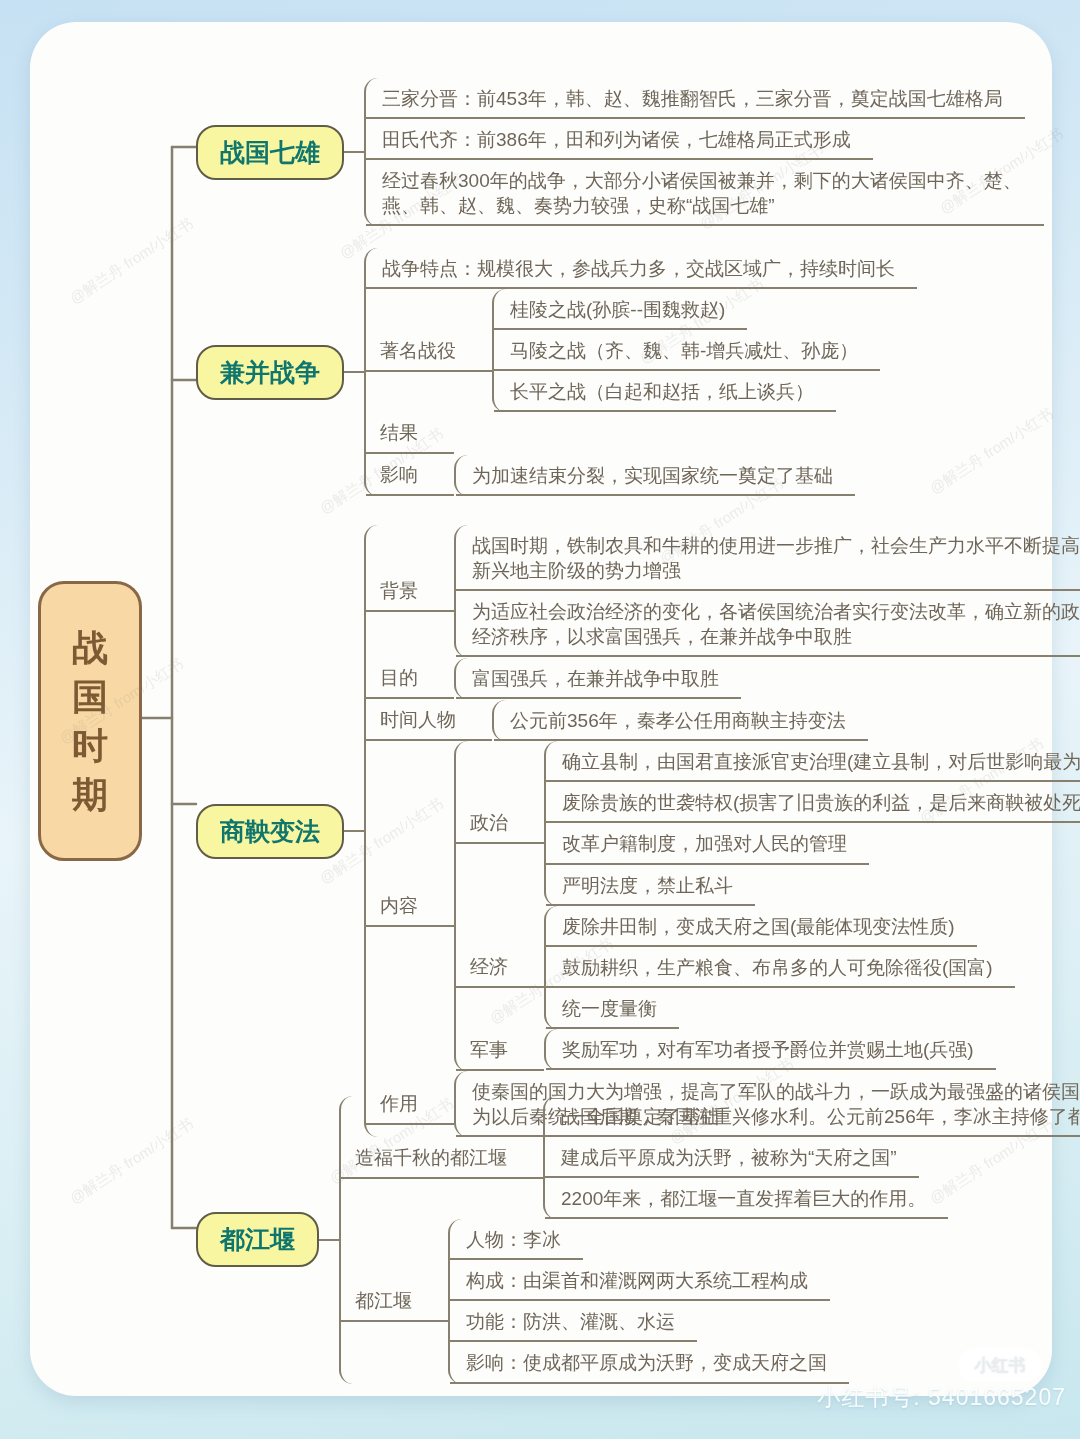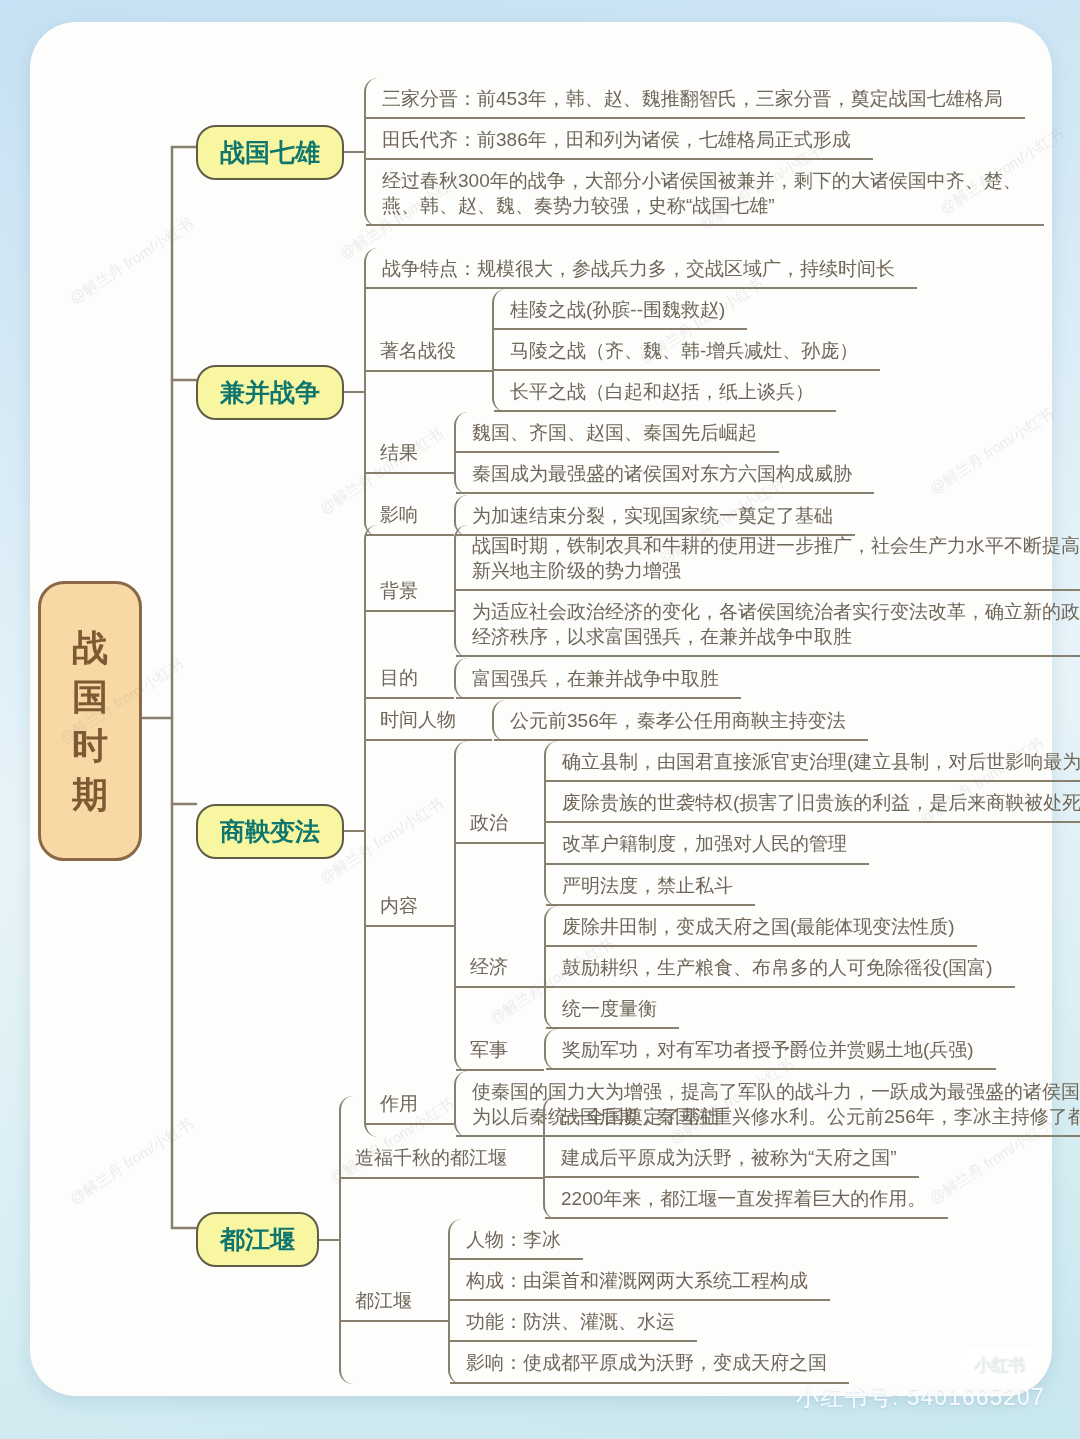--- a/index.html
+++ b/index.html
@@ -54,21 +54,21 @@
   .xhs-badge{
     position:absolute;left:958px;top:1348px;width:84px;height:34px;
     background:rgba(255,255,255,.92);border-radius:17px;
     display:flex;align-items:center;justify-content:center;
     color:#e9edee;font-size:17px;font-weight:bold;
     text-shadow:0 0 2px rgba(220,228,230,.9);
   }
   .xhs-id{
     position:absolute;left:796px;top:1382px;width:270px;
     color:rgba(255,255,255,.92);font-size:23px;letter-spacing:1px;
-    text-shadow:0 1px 2px rgba(160,200,215,.5);white-space:nowrap;
+    text-shadow:0 1px 2px rgba(160,200,215,.5);white-space:nowrap;text-align:right;
   }
 </style>
 </head>
 <body>
 
 <div class="card">
 
   <svg class="spine" width="1022" height="1374">
     <g stroke="#87806f" stroke-width="2.5" fill="none" stroke-linecap="round">
       <path d="M106,696 H142"></path>
@@ -104,24 +104,20 @@
         <div class="branch-row">
           <div class="subtopic-label">著名战役</div>
           <div class="children-group">
             <div class="topic-text">桂陵之战(孙膑--围魏救赵)</div>
             <div class="topic-text">马陵之战（齐、魏、韩-增兵减灶、孙庞）</div>
             <div class="topic-text">长平之战（白起和赵括，纸上谈兵）</div>
           </div>
         </div>
         <div class="branch-row">
           <div class="subtopic-label">结果</div>
-          <div class="children-group">
-            <div class="topic-text">魏国、齐国、赵国、秦国先后崛起</div>
-            <div class="topic-text">秦国成为最强盛的诸侯国对东方六国构成威胁</div>
-          </div>
         </div>
         <div class="branch-row">
           <div class="subtopic-label">影响</div>
           <div class="children-group">
             <div class="topic-text">为加速结束分裂，实现国家统一奠定了基础</div>
           </div>
         </div>
       </div>
     </div>
   <div class="branch" id="branch-2" style="left:166px;top:503px;">

